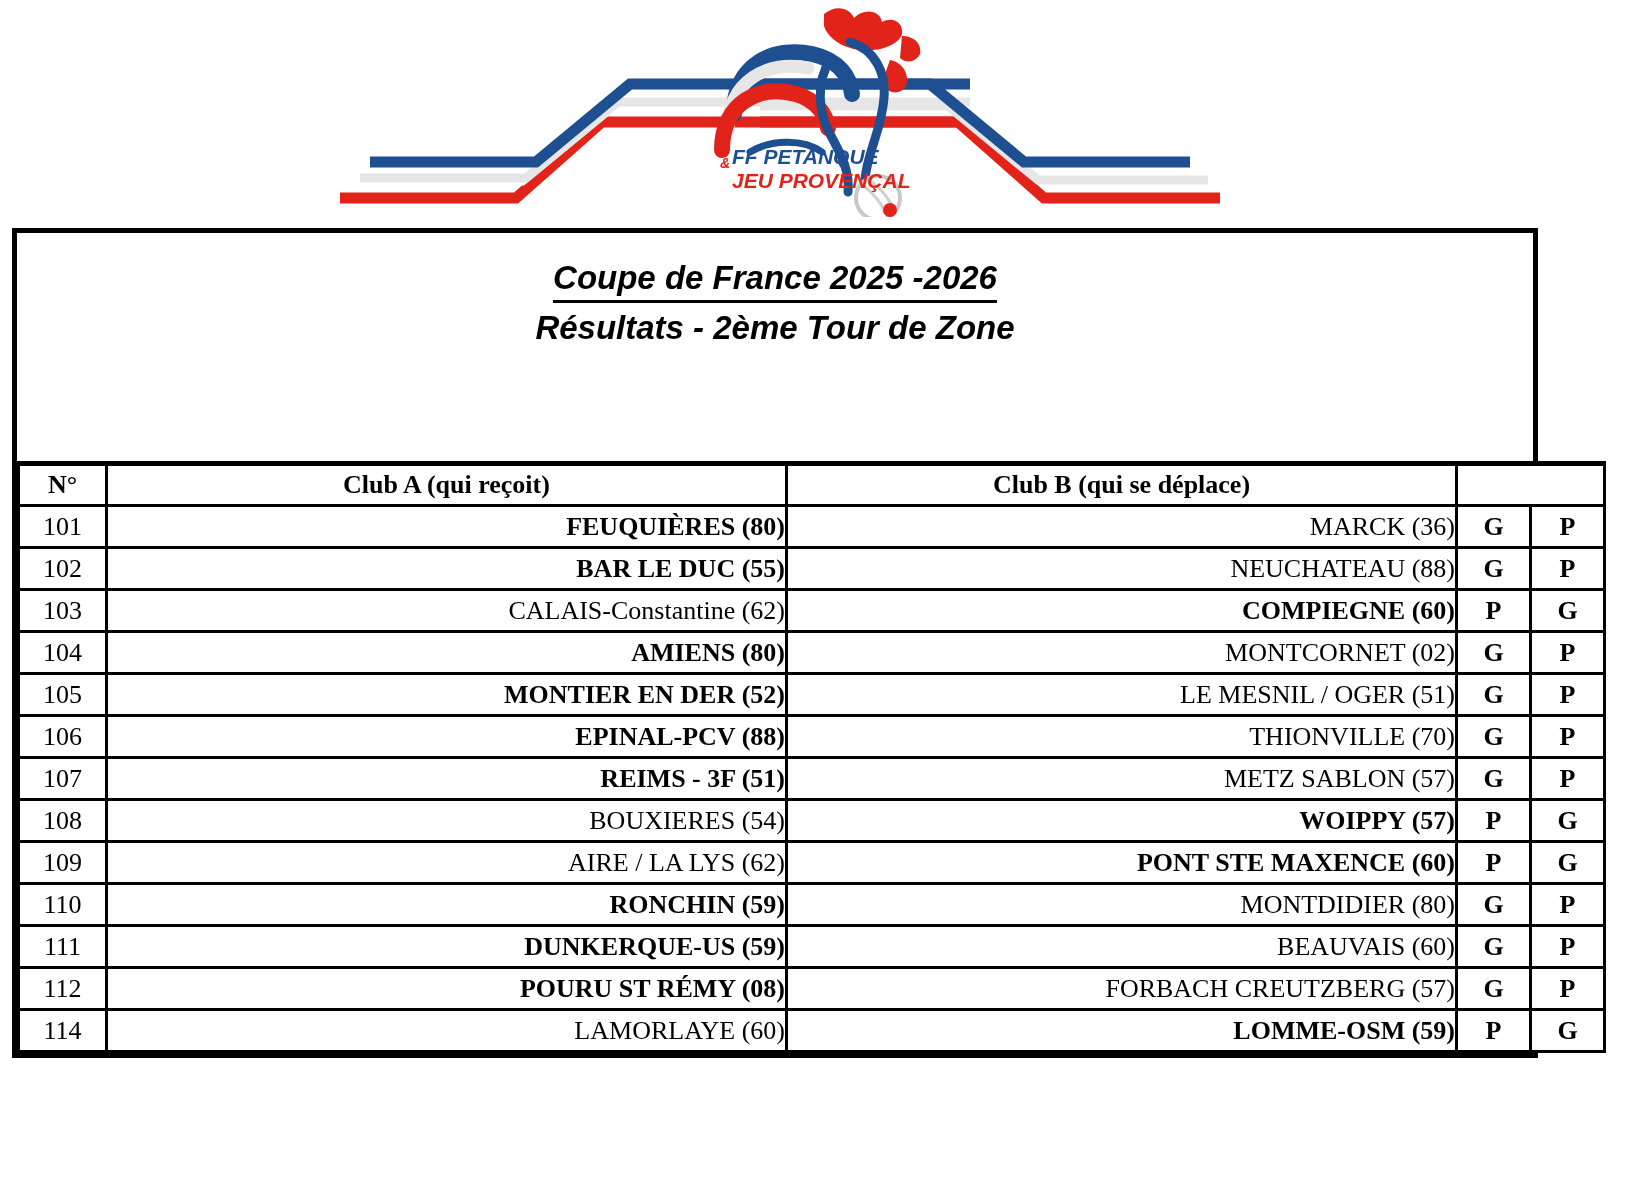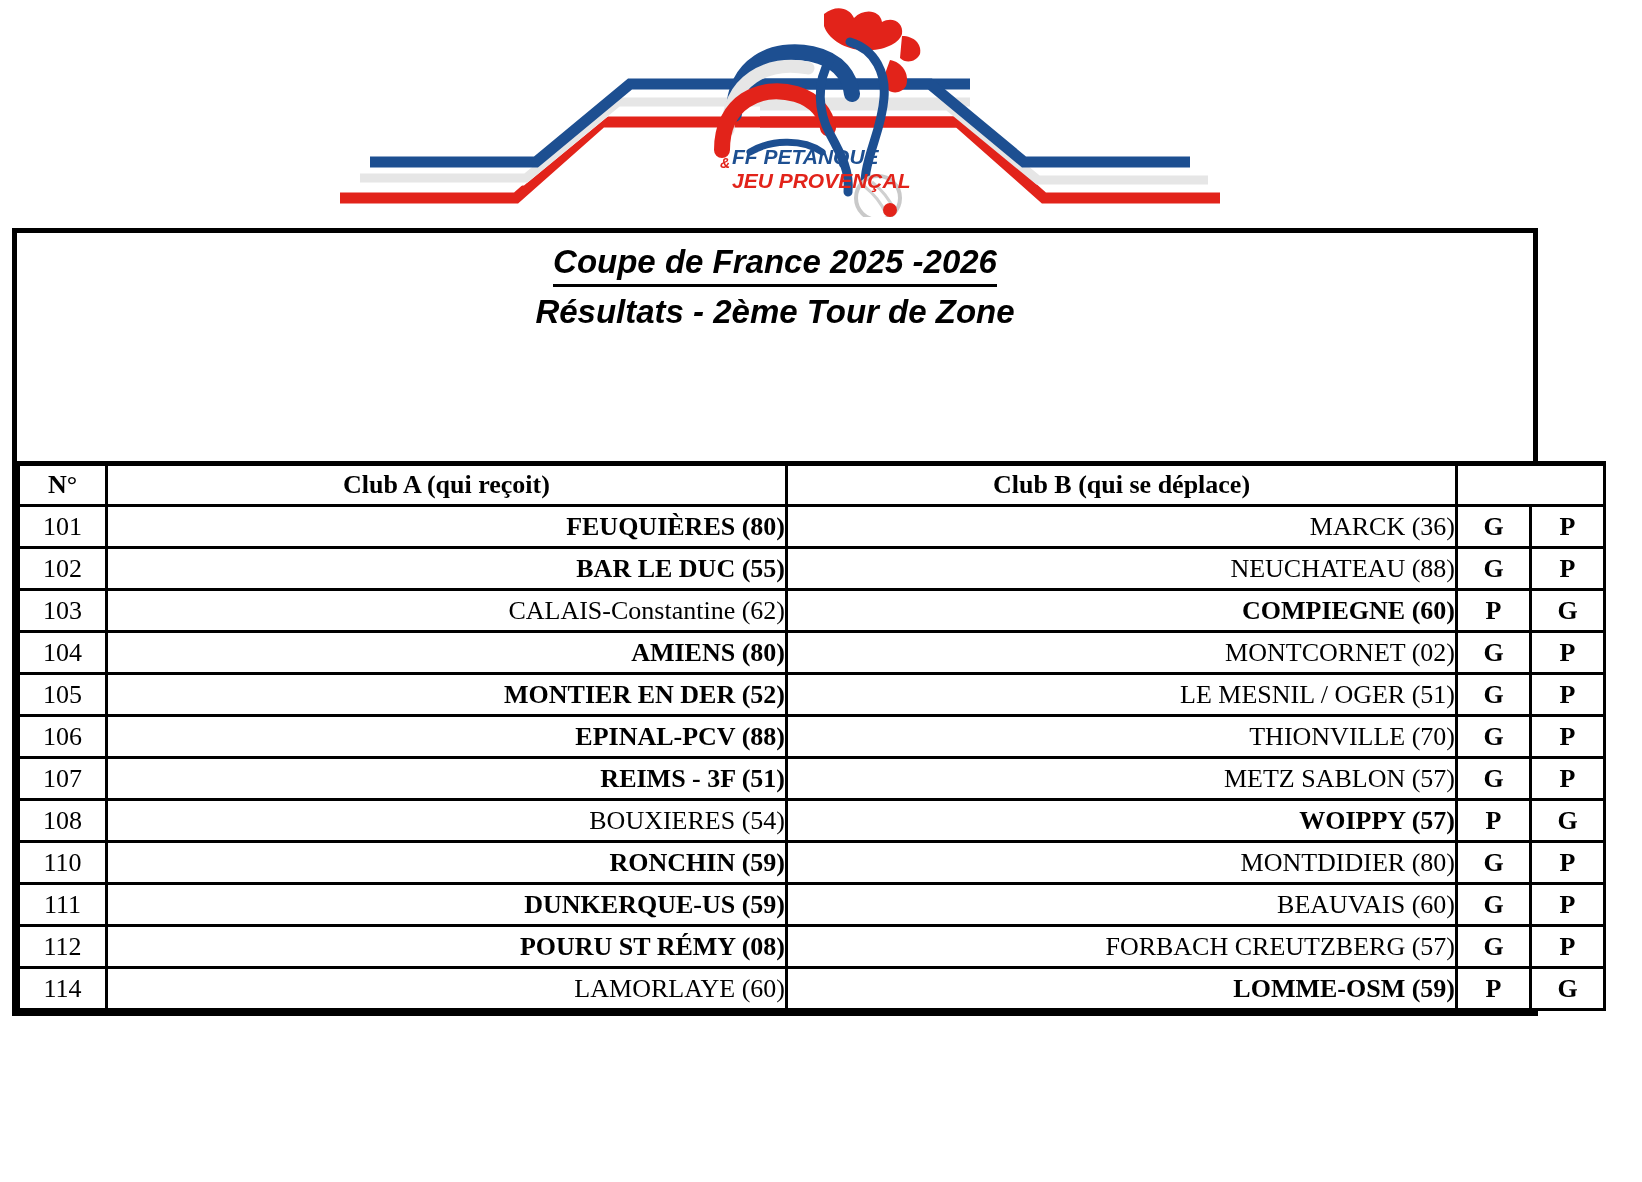--- a/index.html
+++ b/index.html
@@ -29,21 +29,21 @@
     position: absolute;
     left: 12px; top: 228px;
     width: 1526px;
     border: 5px solid #000;
     background: #fff;
   }
 
   
   #title-block {
     height: 228px;
-    padding-top: 8px;
+    padding-top: 24px;
     text-align: center;
     background: #fff;
   }
   .title-line {
     font-family: "Liberation Sans", sans-serif;
     font-weight: bold;
     font-style: italic;
     font-size: 33px;
     line-height: 42px;
     color: #000;
@@ -234,20 +234,27 @@
             <td class="gp">P</td>
           </tr>
           <tr>
             <td class="num">108</td>
             <td class="club lose">BOUXIERES (54)</td>
             <td class="club win">WOIPPY (57)</td>
             <td class="gp">P</td>
             <td class="gp">G</td>
           </tr>
           <tr>
+            <td class="num">109</td>
+            <td class="club lose">AIRE / LA LYS (62)</td>
+            <td class="club win">PONT STE MAXENCE (60)</td>
+            <td class="gp">P</td>
+            <td class="gp">G</td>
+          </tr>
+          <tr>
             <td class="num">110</td>
             <td class="club win">RONCHIN (59)</td>
             <td class="club lose">MONTDIDIER (80)</td>
             <td class="gp">G</td>
             <td class="gp">P</td>
           </tr>
           <tr>
             <td class="num">111</td>
             <td class="club win">DUNKERQUE-US (59)</td>
             <td class="club lose">BEAUVAIS (60)</td>

